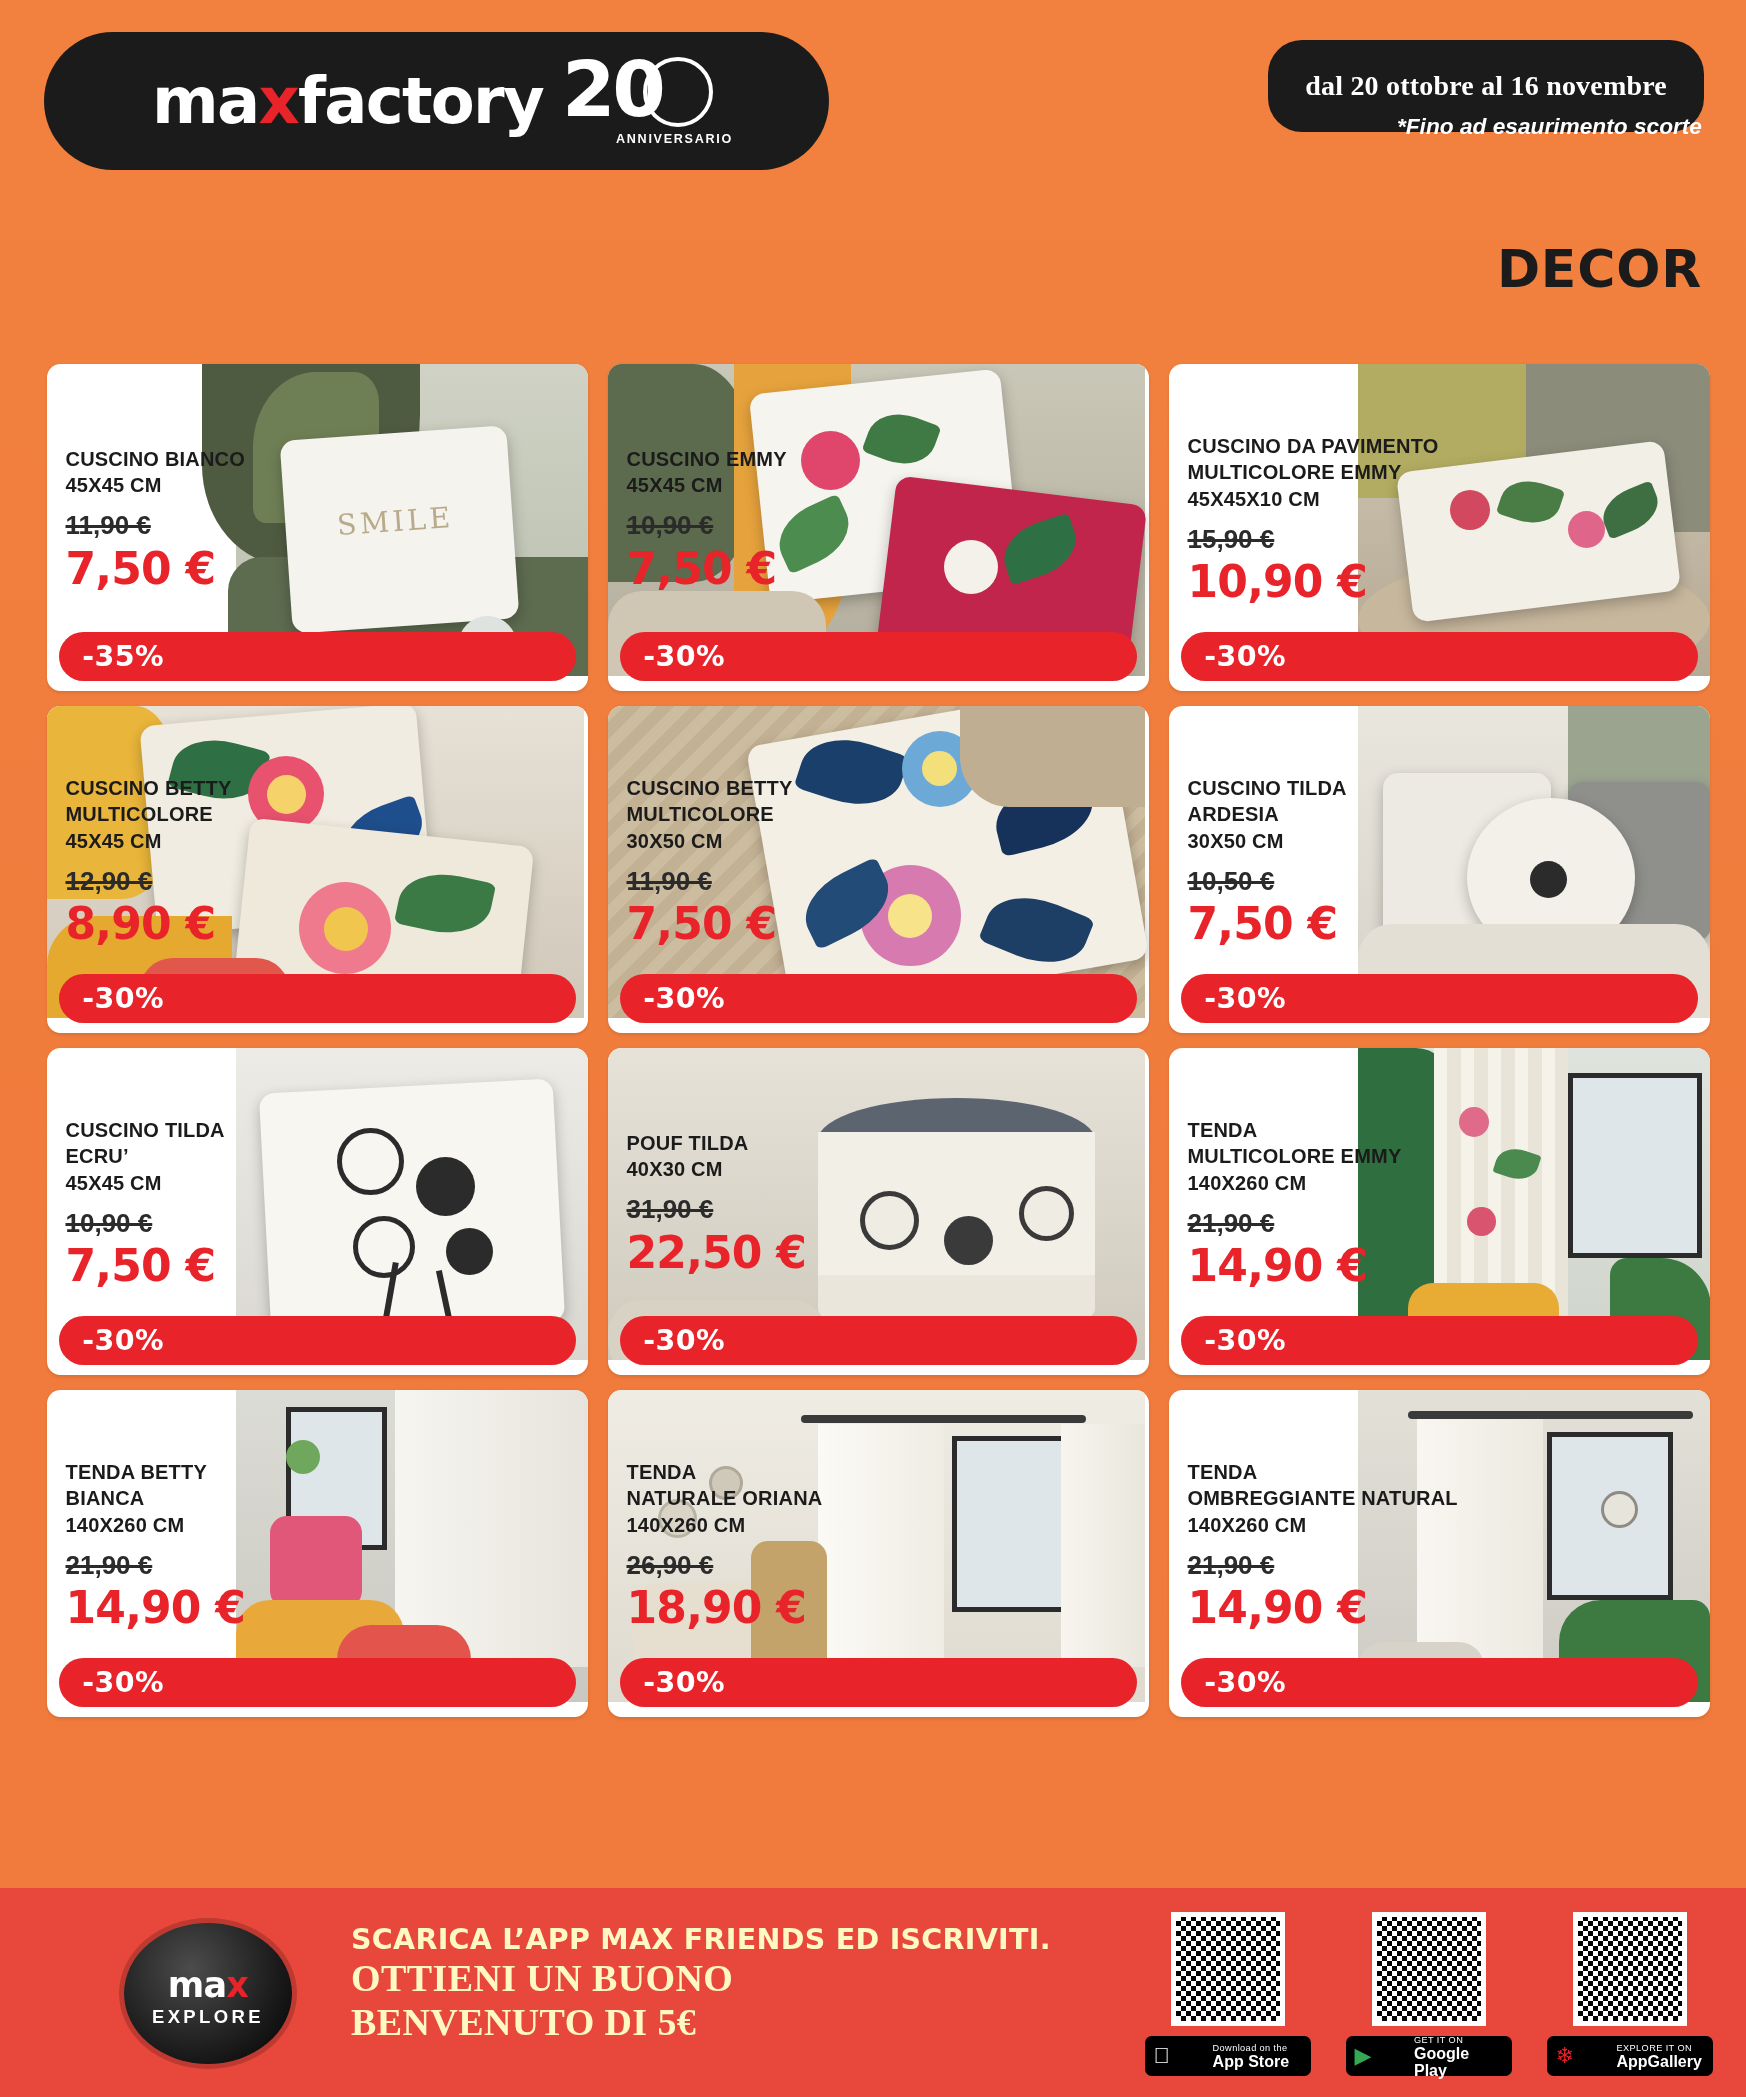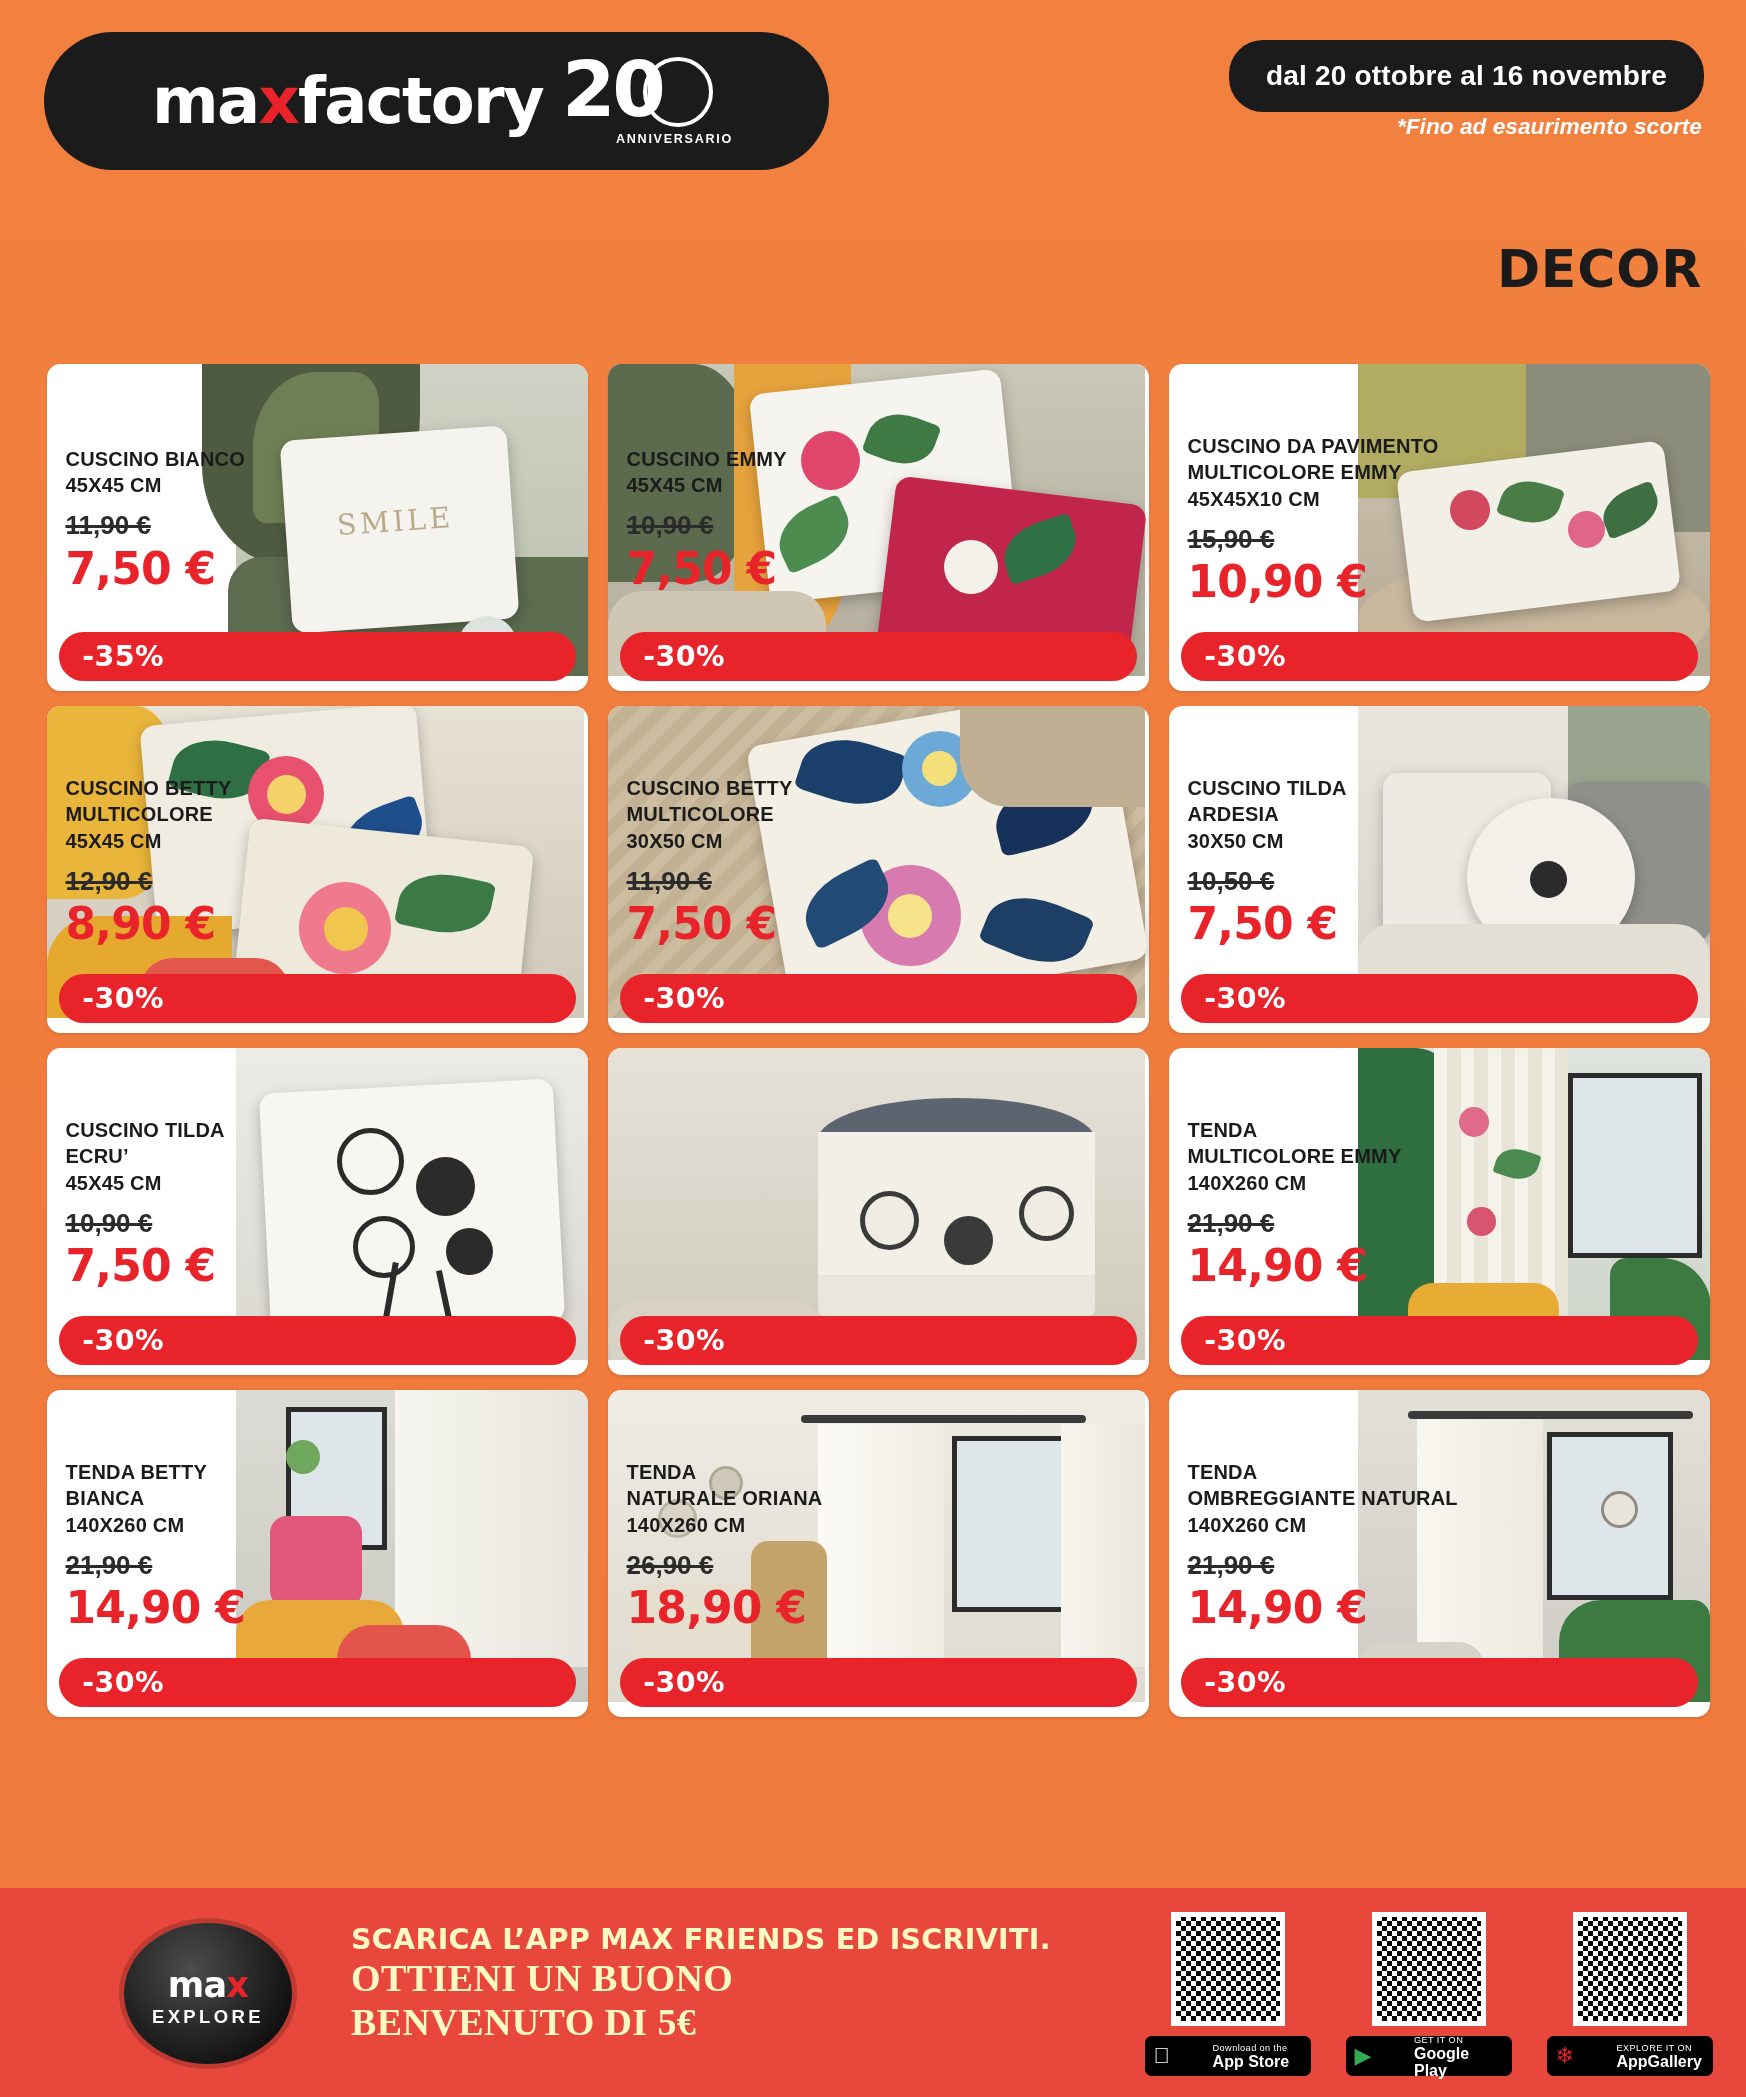--- a/index.html
+++ b/index.html
@@ -74,25 +74,26 @@
     font-weight: bold;
   }
 
   .date-pill {
     position: absolute;
     right: 42px;
     top: 40px;
     background: #1b1b1b;
     color: #fff;
     border-radius: 34px;
-    padding: 20px 37px;
+    padding: 30px 37px;
     font-size: 28px;
     font-weight: bold;
     letter-spacing: 0.2px;
     white-space: nowrap;
+    font-family: Liberation Serif, serif;
   }
   .disclaimer {
     position: absolute;
     right: 44px;
     top: 113px;
     color: #ffffff;
     font-size: 22.7px;
     font-weight: bold;
     font-style: italic;
   }
@@ -528,20 +529,25 @@
               <div style="position:absolute;left:210px;top:50px;width:277px;height:84px;background:#5c6470;border-radius:50%"></div>
               <div style="position:absolute;left:210px;top:84px;width:277px;height:193px;background:#f2efe6;border-radius:0 0 34px 34px"></div>
               <div style="position:absolute;left:210px;top:227px;width:277px;height:67px;background:#eae6db;border-radius:0 0 50% 50%"></div>
               <div class="flower" style="left:252px;top:143px;width:59px;height:59px;background:#efece3;border:5px solid #3a3a3a"></div>
               <div class="flower" style="left:336px;top:168px;width:49px;height:49px;background:#3a3a3a"></div>
               <div class="flower" style="left:411px;top:138px;width:55px;height:55px;background:#efece3;border:5px solid #3a3a3a"></div>
               <div class="blob" style="left:0;top:252px;width:218px;height:76px;background:#d8d2c4;border-radius:34px"></div>
             </div>
           </div>
         </div>
+        <div class="info">
+          <div class="pname">POUF TILDA<br>40X30 CM</div>
+          <div class="oldprice">31,90 €</div>
+          <div class="newprice">22,50 €</div>
+        </div>
         <div class="discount">-30%</div>
       </div>
     </div>
 
     <div class="cell">
       <div class="card">
         <div class="photo">
           <div class="inner">
             <div class="scene">
               <div class="sc-bg" style="background:linear-gradient(180deg,#dfe3dd,#cfd4cb)"></div>

